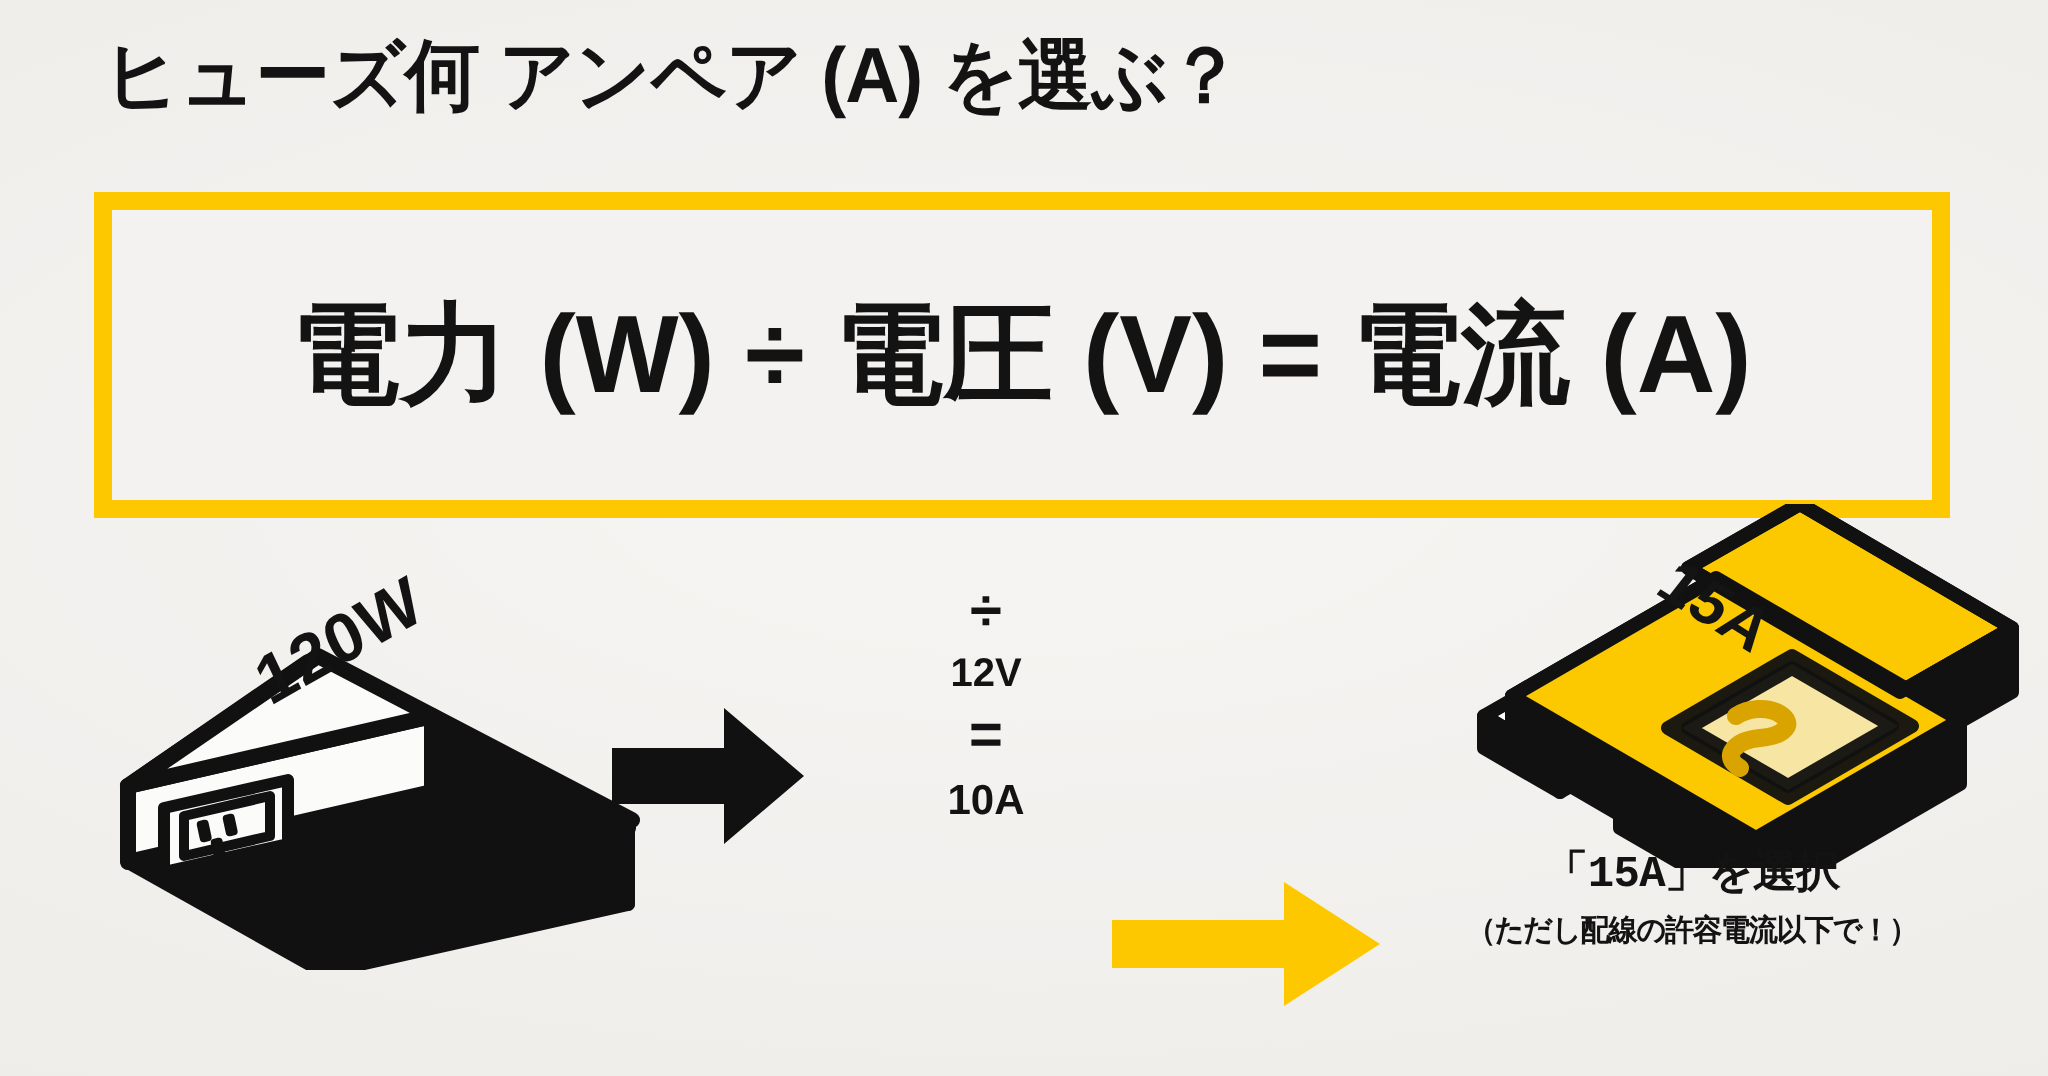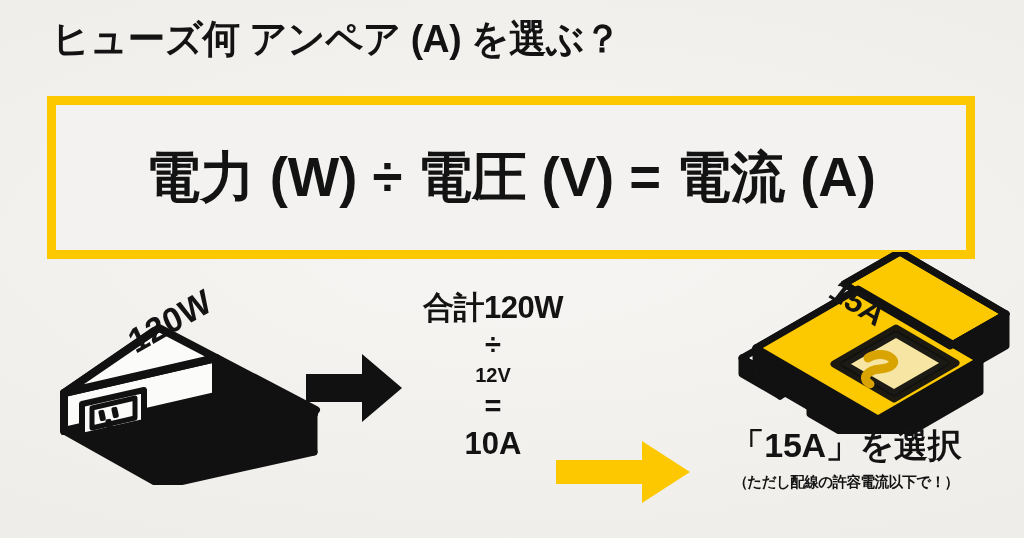--- a/index.html
+++ b/index.html
@@ -104,21 +104,21 @@
   }
   .calc-line {
     font-weight: 700;
     color: #131313;
     display: block;
   }
   .calc-line.total  { font-size: 31px; margin-bottom: 7px; letter-spacing: -0.5px; }
   .calc-line.op     { font-size: 29px; margin-bottom: 6px; }
   .calc-line.volt   { font-size: 20px; margin-bottom: 7px; }
   .calc-line.eq     { font-size: 29px; margin-bottom: 7px; }
-  .calc-line.amp    { font-size: 31px; }
+  .calc-line.amp    { font-size: 21px; }
 
   
   .yellow-arrow {
     position: absolute;
     left: 556px;
     top: 440px;
     width: 134px;
     height: 64px;
   }
 
@@ -154,25 +154,26 @@
     color: #131313;
   }
   .caption-line1 {
     font-size: 25px;
     font-weight: 700;
     letter-spacing: -0.3px;
     line-height: 1.22;
     display: block;
   }
   .caption-line2 {
-    font-size: 34px;
+    font-size: 22px;
     font-weight: 700;
     letter-spacing: -0.3px;
     line-height: 1.28;
     display: block;
+    font-family: Liberation Mono, monospace;
   }
   .caption-note {
     font-size: 15px;
     font-weight: 700;
     letter-spacing: -0.6px;
     line-height: 1.3;
     display: block;
     margin-top: 4px;
     transform: scaleX(0.97);
   }
@@ -210,21 +211,20 @@
       <rect x="70" y="119" width="6" height="10" rx="2" fill="#111111" transform="rotate(-12 73 124)"></rect>
     </svg>
     <span class="psu-label">120W</span>
   </div>
 
   <svg class="black-arrow" viewBox="0 0 96 72">
     <polygon points="0,22 56,22 56,2 96,36 56,70 56,50 0,50" fill="#111111"></polygon>
   </svg>
 
   <div class="calc">
-    <span class="calc-line total">合計120W</span>
     <span class="calc-line op">÷</span>
     <span class="calc-line volt">12V</span>
     <span class="calc-line eq">=</span>
     <span class="calc-line amp">10A</span>
   </div>
 
   <svg class="yellow-arrow" viewBox="0 0 134 64">
     <polygon points="0,20 86,20 86,1 134,32 86,63 86,44 0,44" fill="#fdc800"></polygon>
   </svg>
 

